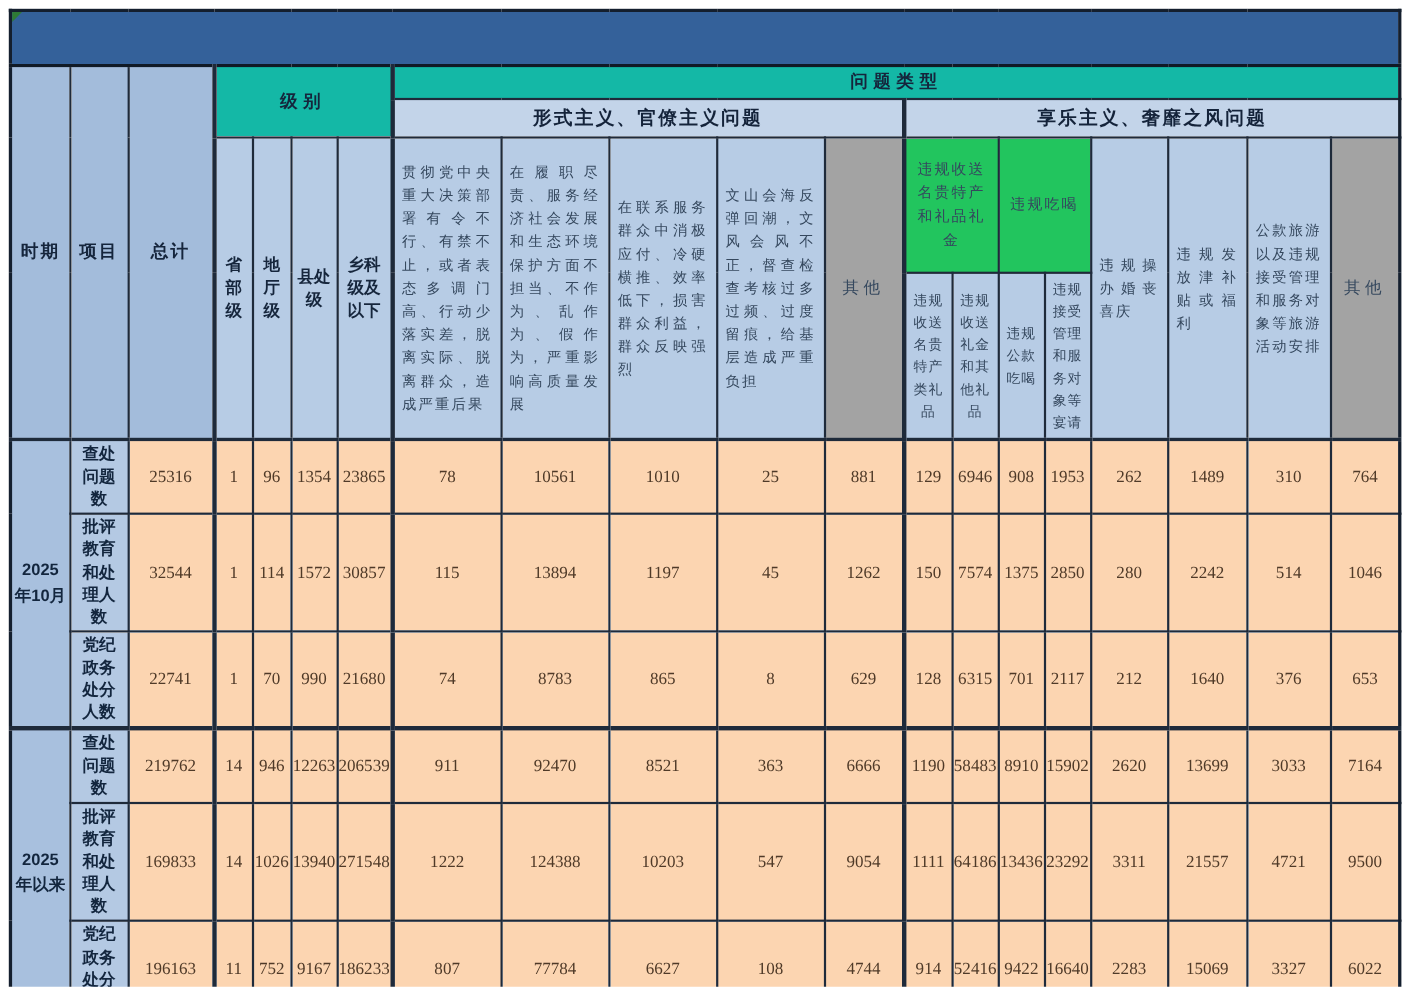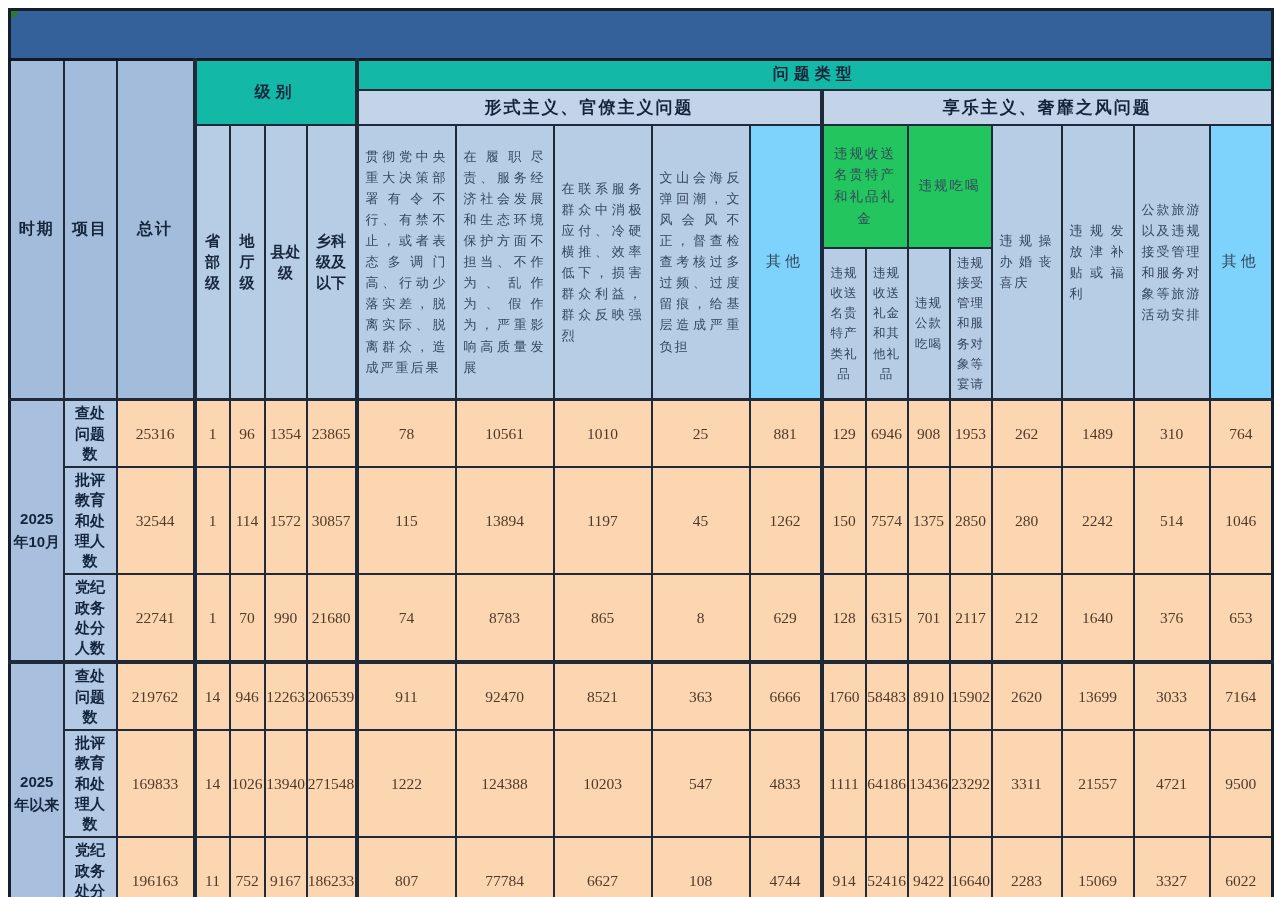--- a/index.html
+++ b/index.html
@@ -33,21 +33,21 @@
               font-weight:600; letter-spacing:2px; }
   .lvl { background:#b7cce5; color:#16263c; font-size:15px; font-weight:600;
          padding:2px 3px; line-height:1.4; }
   .desc { background:#b7cce5; color:#35485e;
           font-family:"Liberation Serif", serif; font-size:13px;
           letter-spacing:2px; line-height:1.62; text-align:justify;
           padding:6px 7px; }
   .desc-group { background:#22c55e; color:#35485e;
           font-family:"Liberation Serif", serif; font-size:13.5px;
           letter-spacing:2px; line-height:1.6; text-align:center; padding:4px 5px; }
-  .desc-center { background:#7dd3fc; color:#35485e;
+  .desc-center { background:#a3a3a3; color:#35485e;
           font-family:"Liberation Serif", serif; font-size:15px;
           letter-spacing:4px; text-align:center; }
   .narrow { padding:4px 3px; font-size:12.5px; text-align:center; letter-spacing:1px; }
 
   
   .secL { border-left-width:4px; }
   tbody tr.dr0 td { border-top-width:3px; }
   tbody tr.dr3 td { border-top-width:4px; }
 
   
@@ -203,41 +203,41 @@
           <td class="value-cell">219762</td>
           <td class="value-cell secL">14</td>
           <td class="value-cell">946</td>
           <td class="value-cell">12263</td>
           <td class="value-cell">206539</td>
           <td class="value-cell secL">911</td>
           <td class="value-cell">92470</td>
           <td class="value-cell">8521</td>
           <td class="value-cell">363</td>
           <td class="value-cell">6666</td>
-          <td class="value-cell secL">1760</td>
+          <td class="value-cell secL">1190</td>
           <td class="value-cell">58483</td>
           <td class="value-cell">8910</td>
           <td class="value-cell">15902</td>
           <td class="value-cell">2620</td>
           <td class="value-cell">13699</td>
           <td class="value-cell">3033</td>
           <td class="value-cell">7164</td>
         </tr>
         <tr class="data-row dr4">
           <td class="rowlabel-cell">批评教育和处理人数</td>
           <td class="value-cell">169833</td>
           <td class="value-cell secL">14</td>
           <td class="value-cell">1026</td>
           <td class="value-cell">13940</td>
           <td class="value-cell">271548</td>
           <td class="value-cell secL">1222</td>
           <td class="value-cell">124388</td>
           <td class="value-cell">10203</td>
           <td class="value-cell">547</td>
-          <td class="value-cell">4833</td>
+          <td class="value-cell">9054</td>
           <td class="value-cell secL">1111</td>
           <td class="value-cell">64186</td>
           <td class="value-cell">13436</td>
           <td class="value-cell">23292</td>
           <td class="value-cell">3311</td>
           <td class="value-cell">21557</td>
           <td class="value-cell">4721</td>
           <td class="value-cell">9500</td>
         </tr>
         <tr class="data-row dr5">

